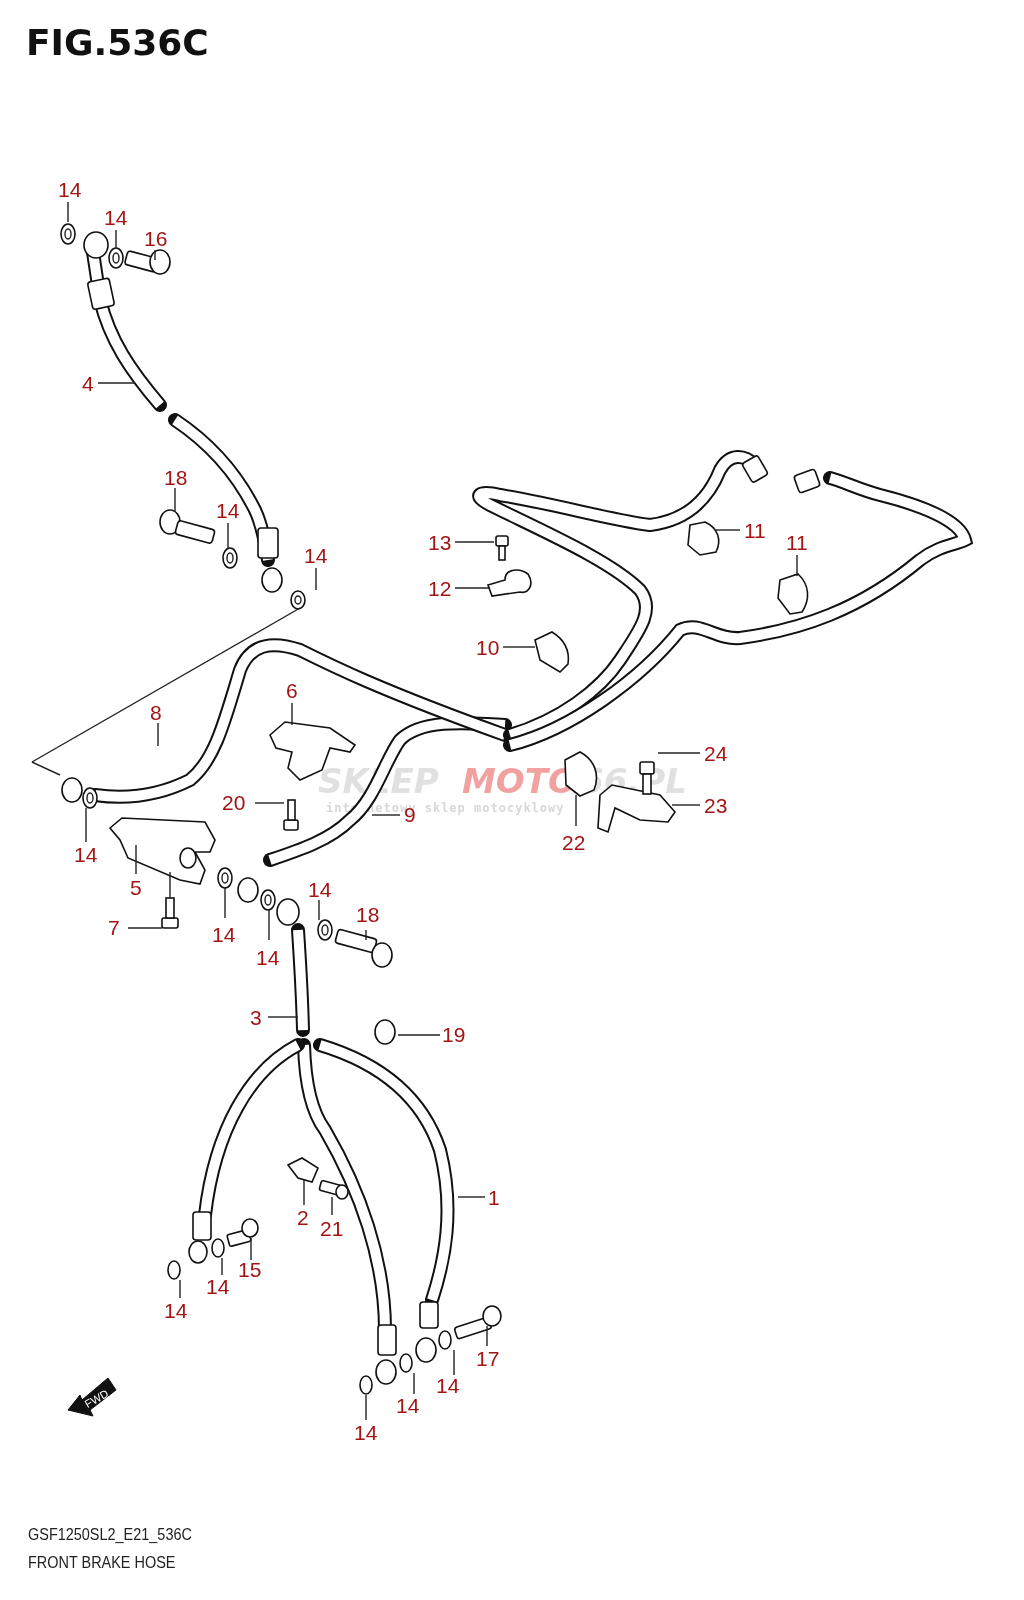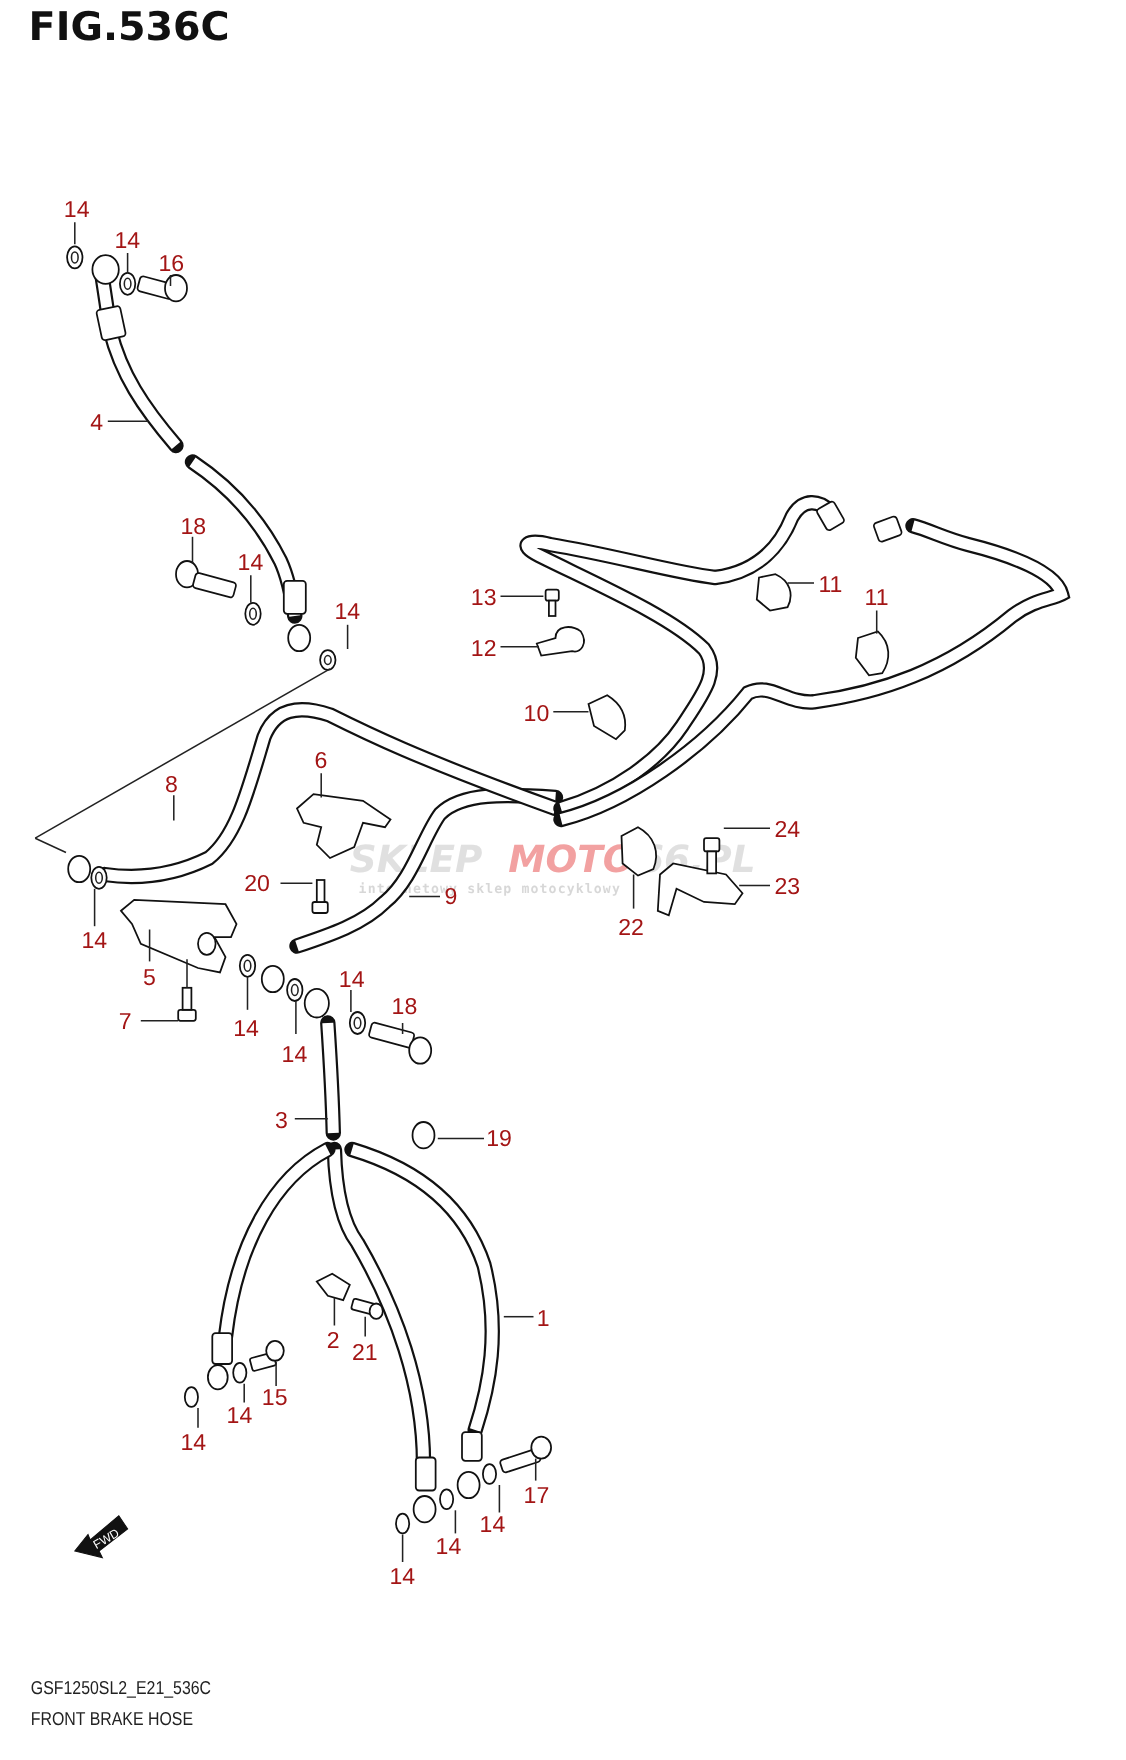--- a/index.html
+++ b/index.html
@@ -1,17 +1,17 @@
 <!DOCTYPE html>
 <html><head>
 <meta charset="utf-8">
 <style>
   html, body { margin: 0; padding: 0; background: #ffffff; }
   body { width: 1024px; height: 1600px; position: relative; overflow: hidden; font-family: "DejaVu Sans", sans-serif; }
-  .fig-title { position: absolute; left: 26px; top: 4px; font-family: "DejaVu Sans", sans-serif; font-weight: bold; font-size: 36px; color: #111; letter-spacing: 0px; }
+  .fig-title { position: absolute; left: 26px; top: 22px; font-family: "DejaVu Sans", sans-serif; font-weight: bold; font-size: 36px; color: #111; letter-spacing: 0px; }
   .footer-code { position: absolute; left: 28px; top: 1525px; font-family: "Liberation Sans", sans-serif; font-size: 17px; color: #222; transform: scaleX(0.85); transform-origin: left; }
   .footer-name { position: absolute; left: 28px; top: 1553px; font-family: "Liberation Sans", sans-serif; font-size: 17px; color: #222; transform: scaleX(0.85); transform-origin: left; }
   svg.diagram { position: absolute; left: 0; top: 0; }
   .lbl { font-family: "Liberation Sans", sans-serif; font-size: 21px; fill: #a31515; }
   .ln { stroke: #222; stroke-width: 1.4; fill: none; }
   .tube-in { stroke: #fff; stroke-width: 10; fill: none; }
   .tube-out { stroke: #111; stroke-width: 14; fill: none; stroke-linecap: round; }
   .part { stroke: #111; stroke-width: 1.6; fill: #fff; }
   .wm { font-family: "DejaVu Sans", sans-serif; font-weight: bold; font-style: italic; }
 </style>

